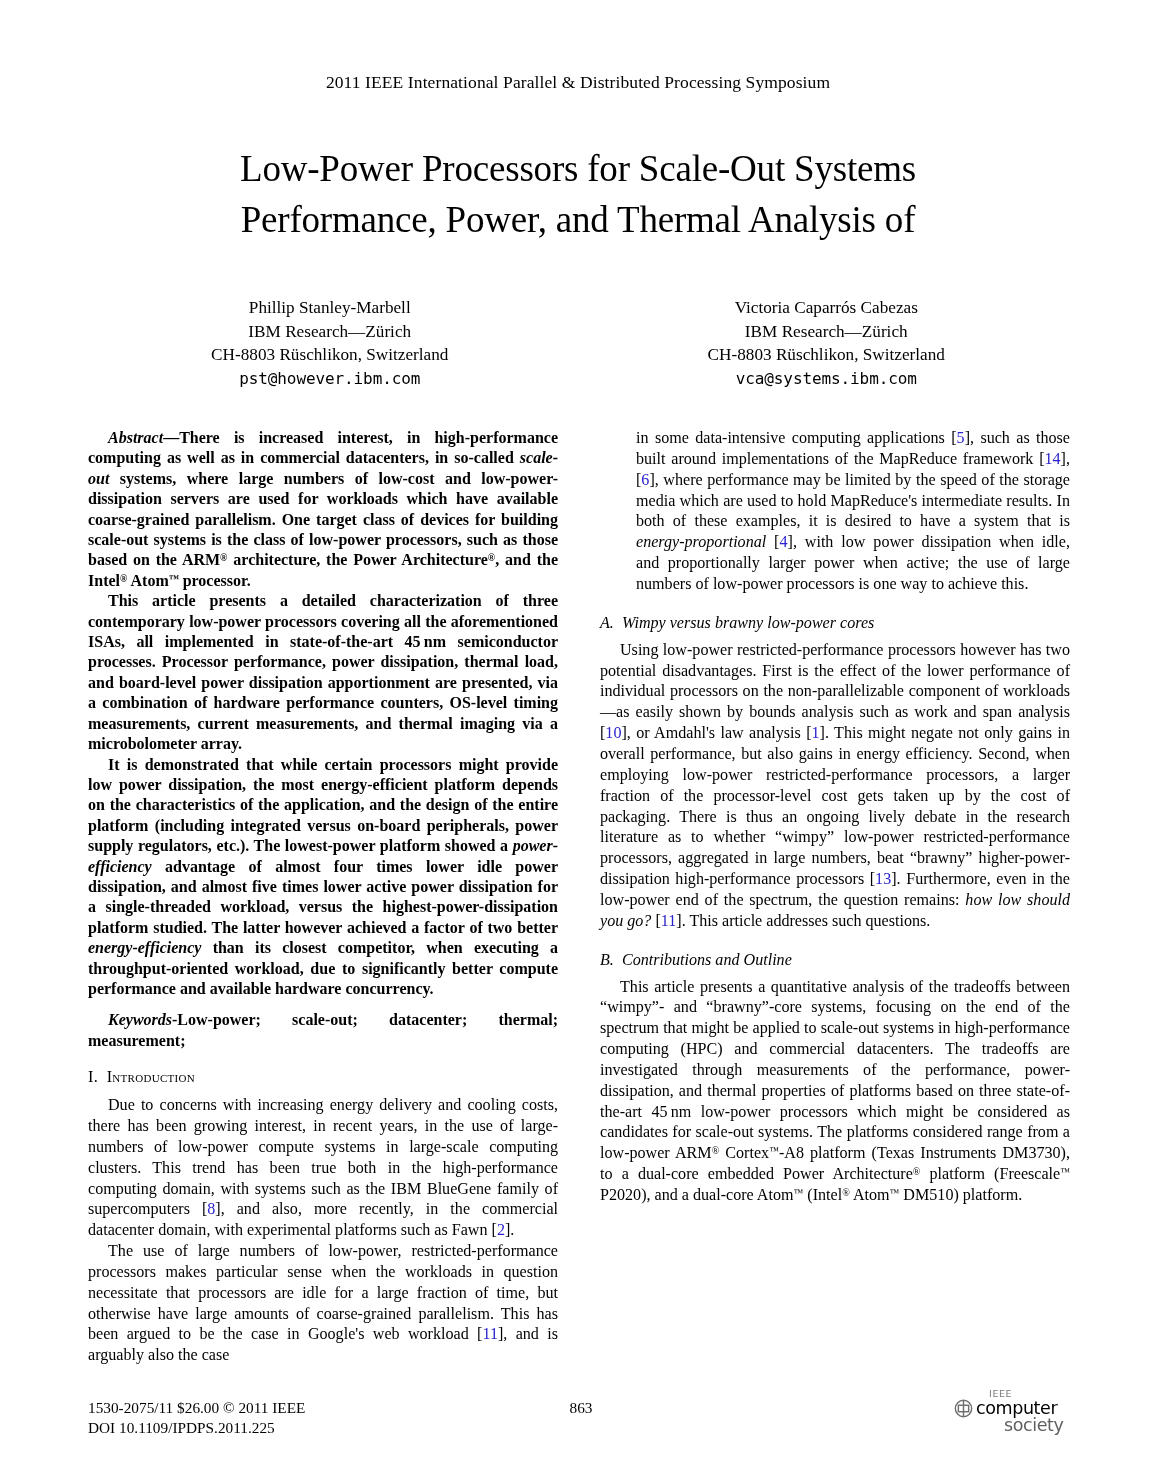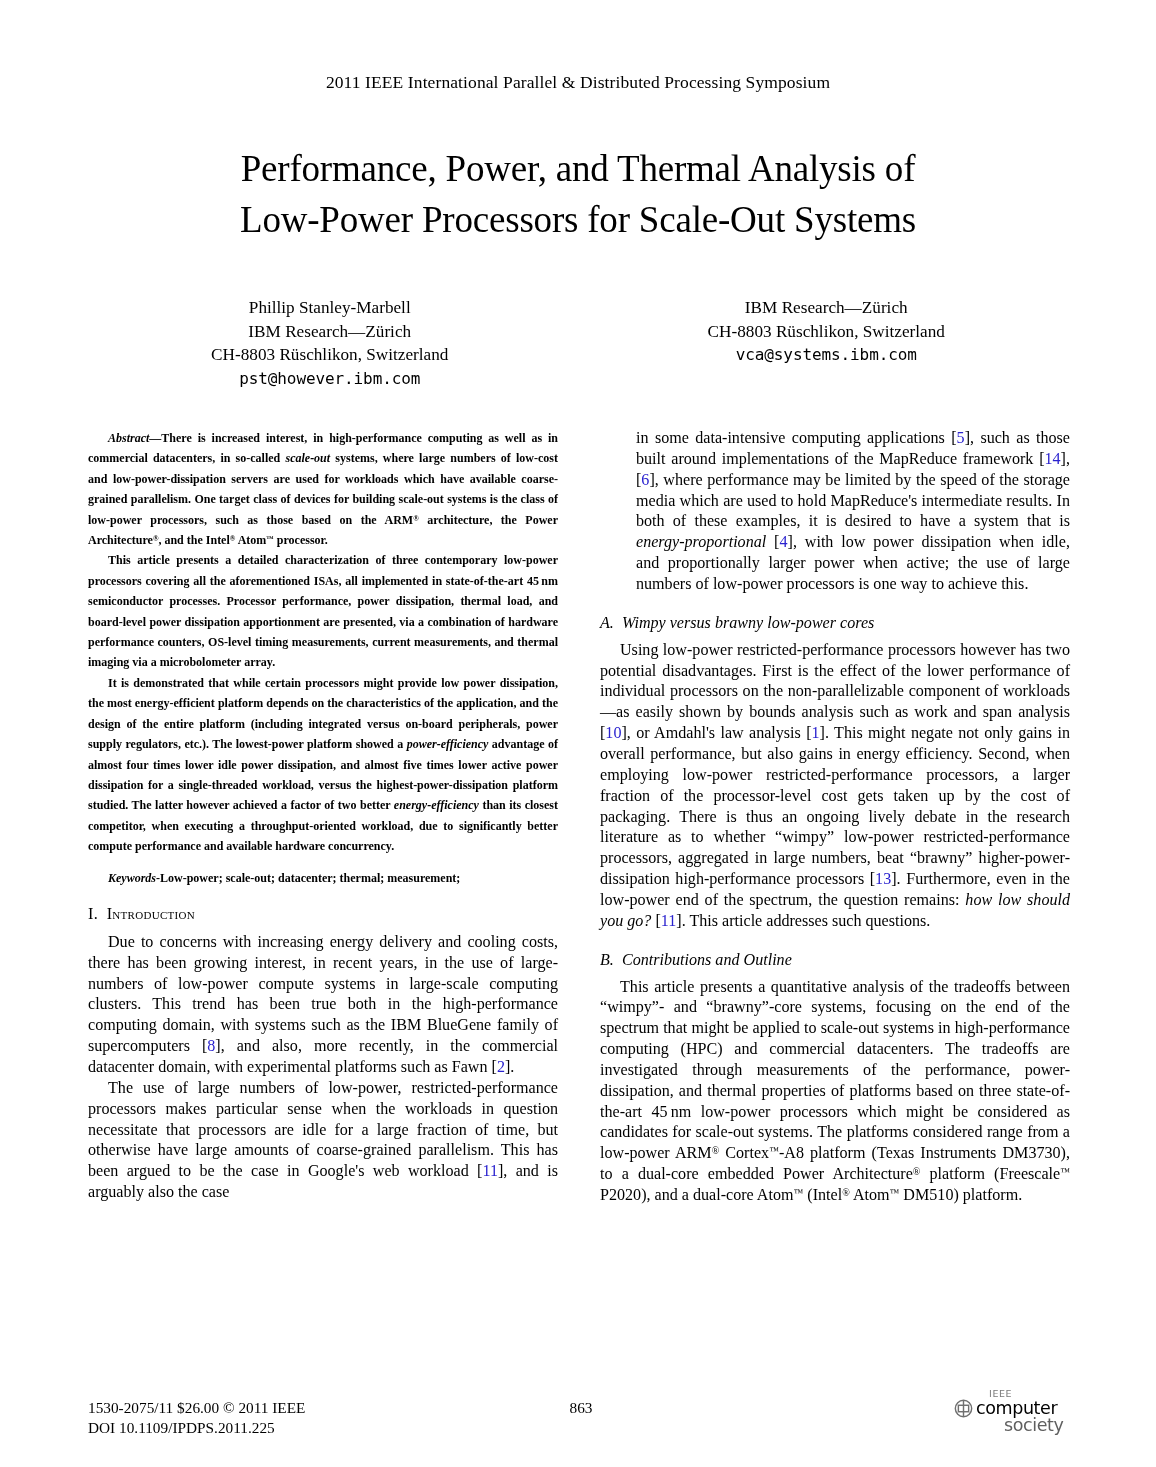--- a/index.html
+++ b/index.html
@@ -89,21 +89,21 @@
     line-height: 20.85px;
     text-align: justify;
     text-justify: inter-word;
     text-indent: 20px;
     hyphens: manual;
   }
   p.noindent { text-indent: 0; margin-left: 36px; }
 
   p.abstract {
     font-weight: bold;
-    font-size: 12px;
+    font-size: 16px;
     line-height: 20.4px;
   }
   p.abstract .lead {
     font-style: italic;
     font-weight: bold;
   }
   .it { font-style: italic; }
   .cite { color: #2a22cf; }
 
   sup.mark {
@@ -196,32 +196,33 @@
   }
 </style>
 </head>
 <body>
 
 <div class="page">
 
   <div class="running-head">2011 IEEE International Parallel &amp; Distributed Processing Symposium</div>
 
   <div class="title-block">
+    <div class="title-line">Low-Power Processors for Scale-Out Systems</div>
     <div class="title-line">Performance, Power, and Thermal Analysis of</div>
-    <div class="title-line">Low-Power Processors for Scale-Out Systems</div>
   </div>
 
   <div class="authors">
     <div class="author-col">
       <div>Phillip Stanley-Marbell</div>
       <div>IBM Research—Zürich</div>
       <div>CH-8803 Rüschlikon, Switzerland</div>
       <div class="email">pst@however.ibm.com</div>
     </div>
     <div class="author-col">
+      <div>Victoria Caparrós Cabezas</div>
       <div>IBM Research—Zürich</div>
       <div>CH-8803 Rüschlikon, Switzerland</div>
       <div class="email">vca@systems.ibm.com</div>
     </div>
   </div>
 
   <div class="columns">
 
     <div class="col">
 

